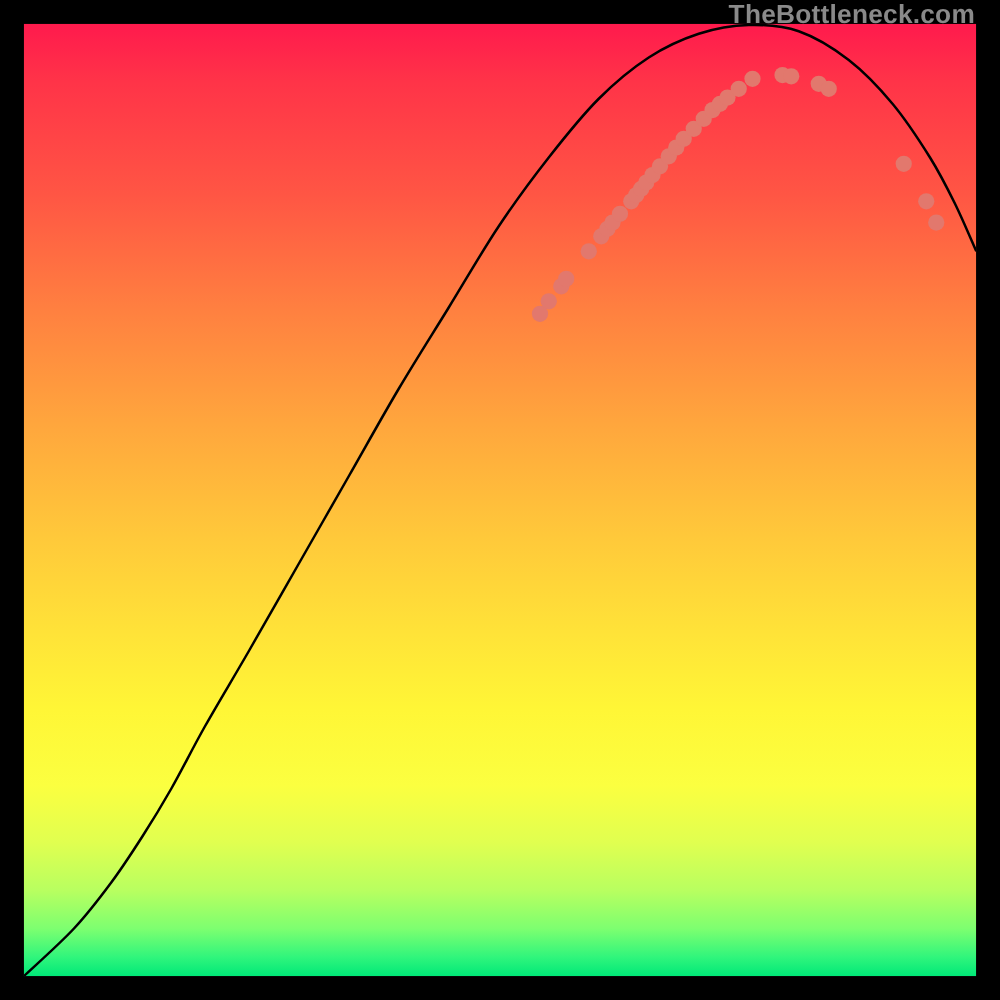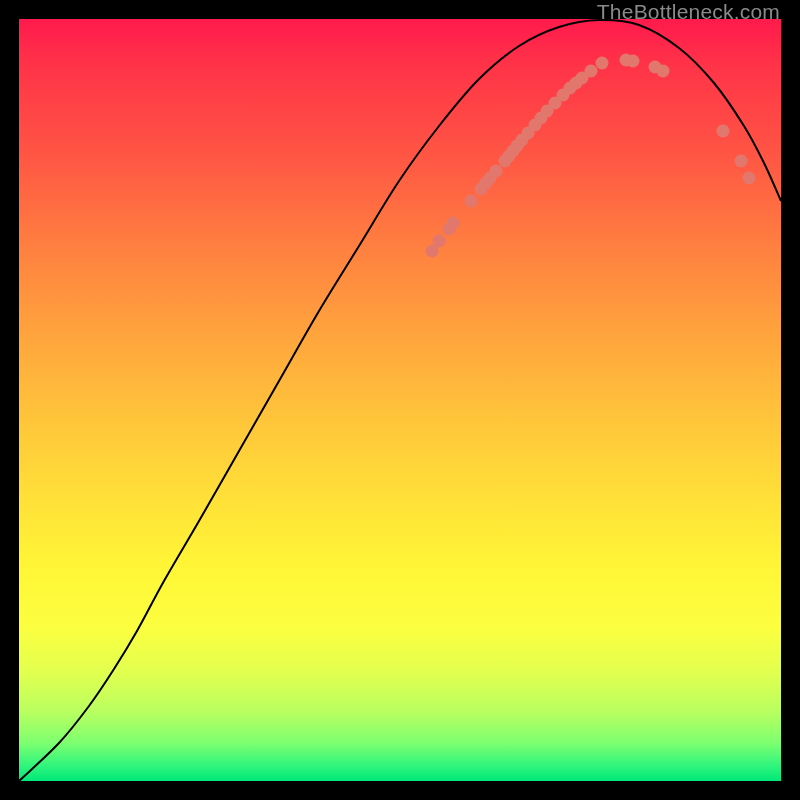--- a/index.html
+++ b/index.html
@@ -47,21 +47,21 @@
     top: 0;
     width: 762px;
     height: 762px;
   }
   .watermark {
     position: absolute;
     top: 0px;
     right: 20px;
     color: #8a8a8a;
     font-size: 21px;
-    font-weight: 400;
+    font-weight: 700;
     letter-spacing: 0.2px;
   }
 </style>
 </head>
 <body>
 
 <div class="watermark">TheBottleneck.com</div>
 
 <div class="frame">
   <div class="gradient"></div>

